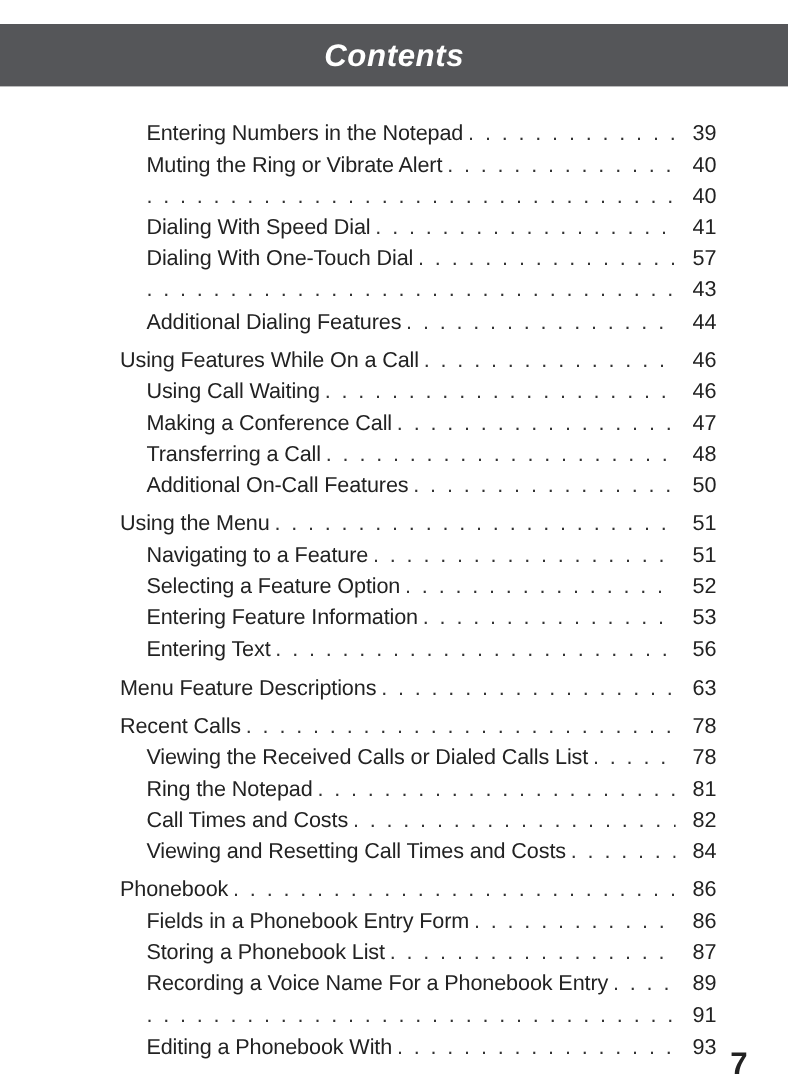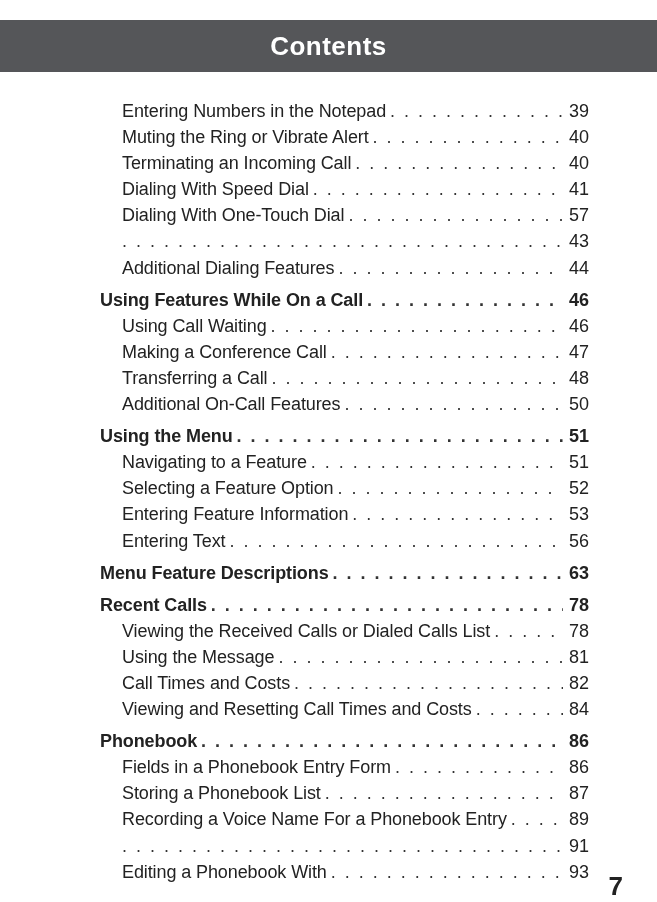--- a/index.html
+++ b/index.html
@@ -21,20 +21,21 @@
     height: 52px;
     display: flex;
     align-items: center;
     justify-content: center;
     margin-top: 20px;
   }
   .header-title {
     color: #fff;
     font-size: 26px;
     font-weight: bold;
+    font-style: italic;
     letter-spacing: 0.5px;
   }
   .toc {
     padding: 26px 60px 0 60px;
     font-size: 18px;
     line-height: 1.45;
   }
   .toc-row {
     display: flex;
     align-items: baseline;
@@ -51,25 +52,25 @@
     color: #333;
   }
   .toc-row .dots::after {
     content: ". . . . . . . . . . . . . . . . . . . . . . . . . . . . . . . . . . . . . . . . . . . . . . . . . . . . . . . . . . . . . . . . . . . . . . . . ";
     font-size: 18px;
   }
   .toc-row .pagenum {
     flex: 0 0 auto;
     padding-left: 6px;
     width: 28px;
-    text-align: left;
+    text-align: right;
   }
   .section {
     margin-top: 6px;
-    font-weight: bold;
+    font-weight: normal;
     padding-left: 40px;
   }
   .sub {
     font-weight: normal;
     padding-left: 62px;
     font-stretch: condensed;
   }
   .first-sub {
     padding-left: 62px;
     font-weight: normal;
@@ -99,21 +100,20 @@
       <span class="label">Entering Numbers in the Notepad</span>
       <span class="dots"></span>
       <span class="pagenum">39</span>
     </div>
     <div class="toc-row sub">
       <span class="label">Muting the Ring or Vibrate Alert</span>
       <span class="dots"></span>
       <span class="pagenum">40</span>
     </div>
     <div class="toc-row sub">
-      <span class="label">Terminating an Incoming Call</span>
       <span class="dots"></span>
       <span class="pagenum">40</span>
     </div>
     <div class="toc-row sub">
       <span class="label">Dialing With Speed Dial</span>
       <span class="dots"></span>
       <span class="pagenum">41</span>
     </div>
     <div class="toc-row sub">
       <span class="label">Dialing With One-Touch Dial</span>
@@ -192,21 +192,21 @@
       <span class="label">Recent Calls</span>
       <span class="dots"></span>
       <span class="pagenum">78</span>
     </div>
     <div class="toc-row sub">
       <span class="label">Viewing the Received Calls or Dialed Calls List</span>
       <span class="dots"></span>
       <span class="pagenum">78</span>
     </div>
     <div class="toc-row sub">
-      <span class="label">Using the Message</span>
+      <span class="label">Ring the Notepad</span>
       <span class="dots"></span>
       <span class="pagenum">81</span>
     </div>
     <div class="toc-row sub">
       <span class="label">Call Times and Costs</span>
       <span class="dots"></span>
       <span class="pagenum">82</span>
     </div>
     <div class="toc-row sub">
       <span class="label">Viewing and Resetting Call Times and Costs</span>

